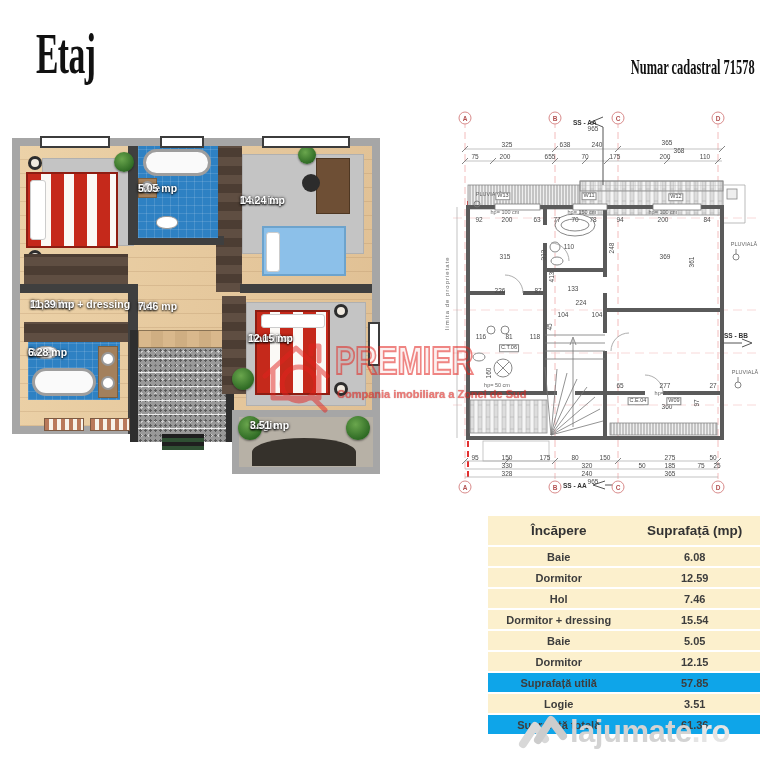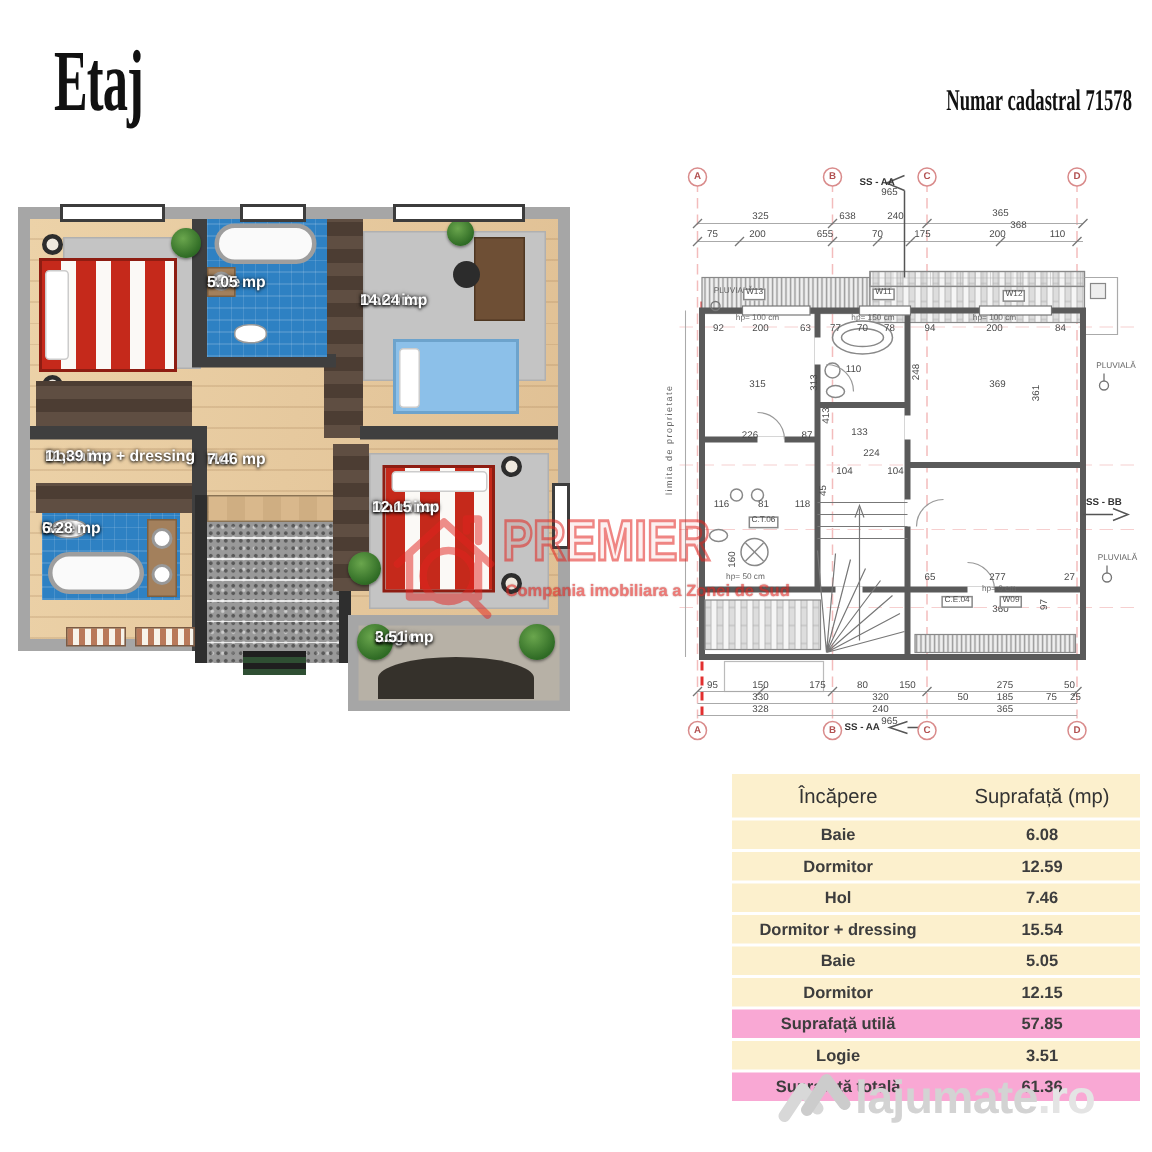--- a/index.html
+++ b/index.html
@@ -71,24 +71,24 @@
   #premier{position:absolute;left:253px;top:330px;width:280px;height:96px;z-index:40;pointer-events:none;}
   #premier .brand{position:absolute;left:82px;top:10px;font-size:38px;font-weight:800;
      letter-spacing:0;transform:scaleX(.8);transform-origin:left top;
      color:rgba(226,35,30,.12);-webkit-text-stroke:2px #e2231e;opacity:.55;}
   #premier .tagline{position:absolute;left:84px;top:58px;font-size:11px;font-weight:bold;
      color:#e2231e;opacity:.6;text-shadow:0 0 1px #7a1a12;white-space:nowrap;}
   #premier svg{opacity:.5;}
   
   #areatable{position:absolute;left:488px;top:516px;width:272px;z-index:20;}
   .thead{display:flex;background:#fcf0cd;height:29px;align-items:center;margin-bottom:2px;}
-  .thead div{font-weight:normal;font-size:13.5px;color:#333;}
+  .thead div{font-weight:bold;font-size:13.5px;color:#333;}
   .tbody{display:flex;flex-direction:column;gap:2px;background:#fff;}
   .trow{display:flex;background:#fcf0cd;height:19px;align-items:center;}
-  .trow.hl{background:#f9a8d4;}
+  .trow.hl{background:#0ea5e9;}
   .tc1{width:52%;text-align:center;font-size:11px;font-weight:bold;color:#3d3d3d;}
   .tc2{width:48%;text-align:center;font-size:11px;font-weight:bold;color:#3d3d3d;}
   .thead .tc1,.thead .tc2{font-size:13.5px;}
   
   #lajumate{position:absolute;left:518px;top:710px;width:225px;height:54px;z-index:50;pointer-events:none;}
   #lajumate .wordmark{position:absolute;left:52px;top:4px;font-size:31px;font-weight:bold;
      color:#d3d3d3;letter-spacing:-.5px;}
   #lajumate .tld{color:#e4e4e4;}
 </style>
 </head>

